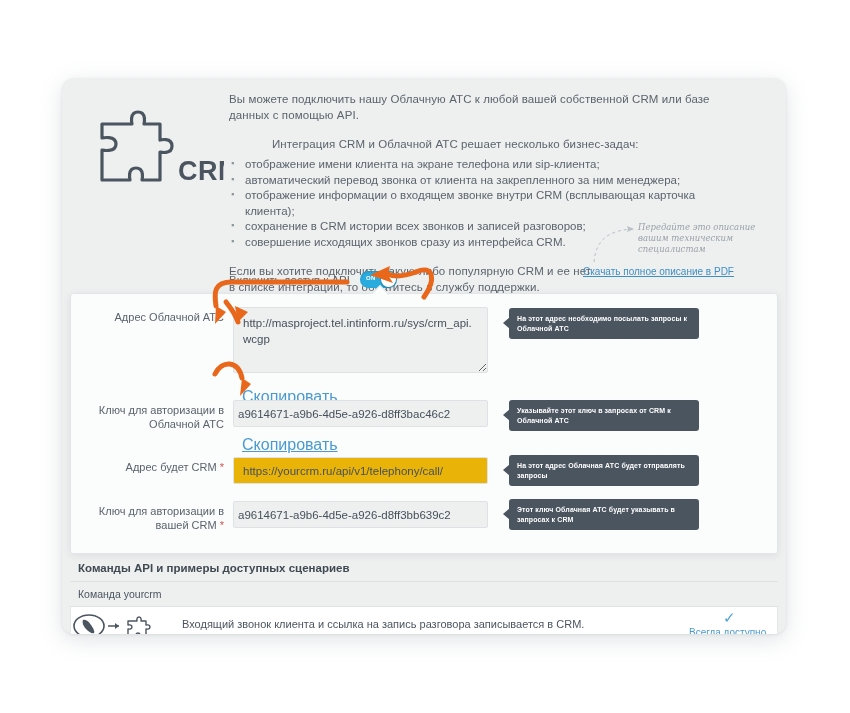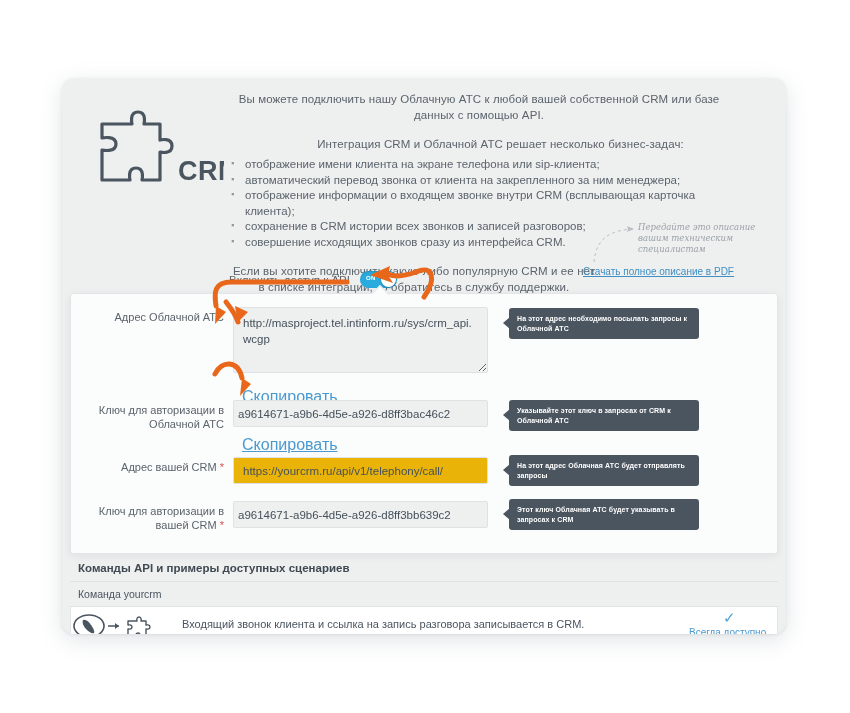--- a/index.html
+++ b/index.html
@@ -21,21 +21,21 @@
     overflow: hidden;
   }
 
   
   .intro { position: absolute; left: 0; top: 0; width: 724px; height: 215px; }
 
   .crm-logo { position: absolute; left: 32px; top: 24px; width: 130px; height: 90px; }
 
   .intro-text { position: absolute; left: 167px; top: 13px; width: 500px; }
   .p-line {
-    font-size: 11.5px; color: #5b646c; line-height: 16px; letter-spacing: .1px; text-align: center;
+    font-size: 11.5px; color: #5b646c; line-height: 16px; letter-spacing: .1px;
   }
   .para { margin-bottom: 13px; }
   ul.blist { list-style: none; margin: 0 0 13px 0; padding: 0; }
   ul.blist li {
     font-size: 11.5px; color: #5b646c; line-height: 15.5px;
     padding-left: 16px; position: relative;
   }
   ul.blist li::before {
     content: "\25AA";
     position: absolute; left: 2px; top: -1px;
@@ -227,21 +227,21 @@
 
       <div class="field-row" style="left:0; top:106px;">
         <div class="field-label">Ключ для авторизации в Облачной АТС</div>
         <input class="field-input grey1" readonly="" value="a9614671-a9b6-4d5e-a926-d8ff3bac46c2" style="">
       </div>
       <div class="copy-link" style="left:171px; top:142px;">Скопировать</div>
       <div class="tip" style="left:438px; top:106px;">Указывайте этот ключ в запросах от CRM к Облачной АТС</div>
 
       <div class="field-row" style="left:0; top:163px;">
         <div class="field-label">
-          <span>Адрес вашей CRM</span>
+          <span>Адрес будет CRM</span>
           <span class="req">*</span>
         </div>
         <input class="field-input white" readonly="" value="https://yourcrm.ru/api/v1/telephony/call/" style="">
       </div>
       <div class="tip" style="left:438px; top:161px;">На этот адрес Облачная АТС будет отправлять запросы</div>
 
       <div class="field-row" style="left:0; top:207px;">
         <div class="field-label">
           <span>Ключ для авторизации в вашей CRM</span>
           <span class="req">*</span>

